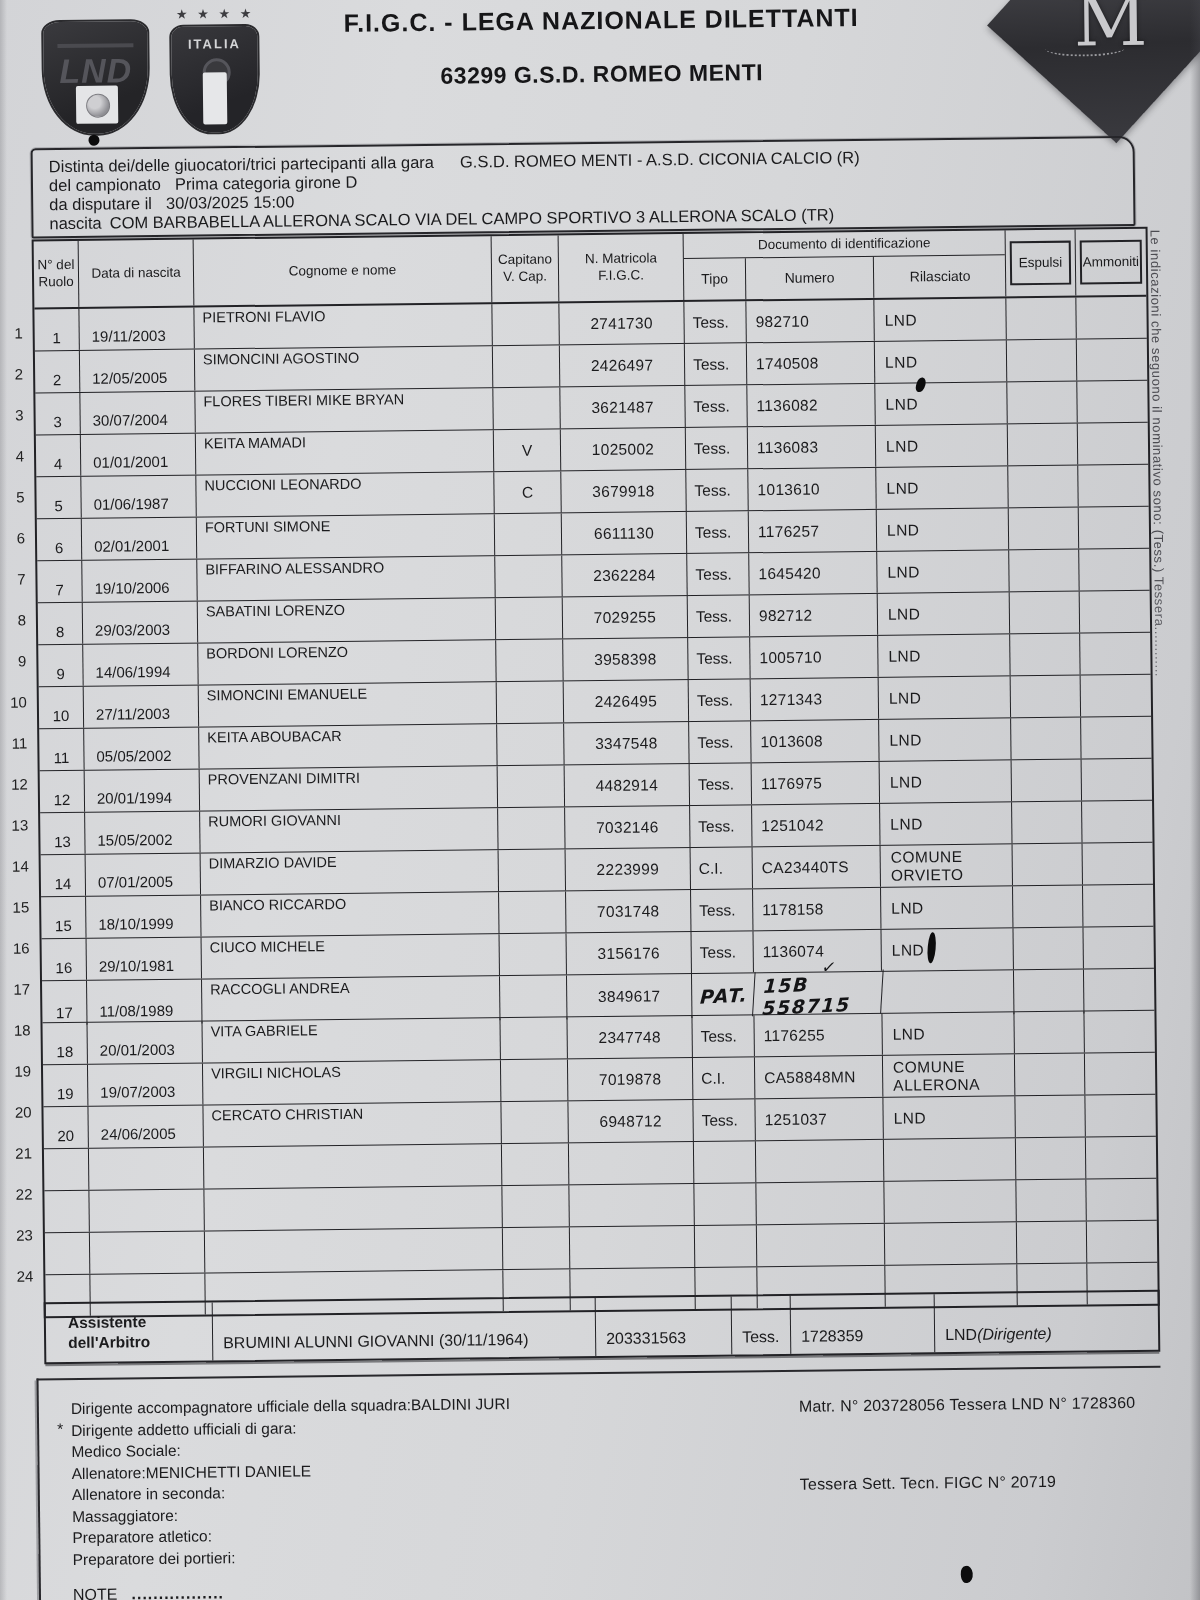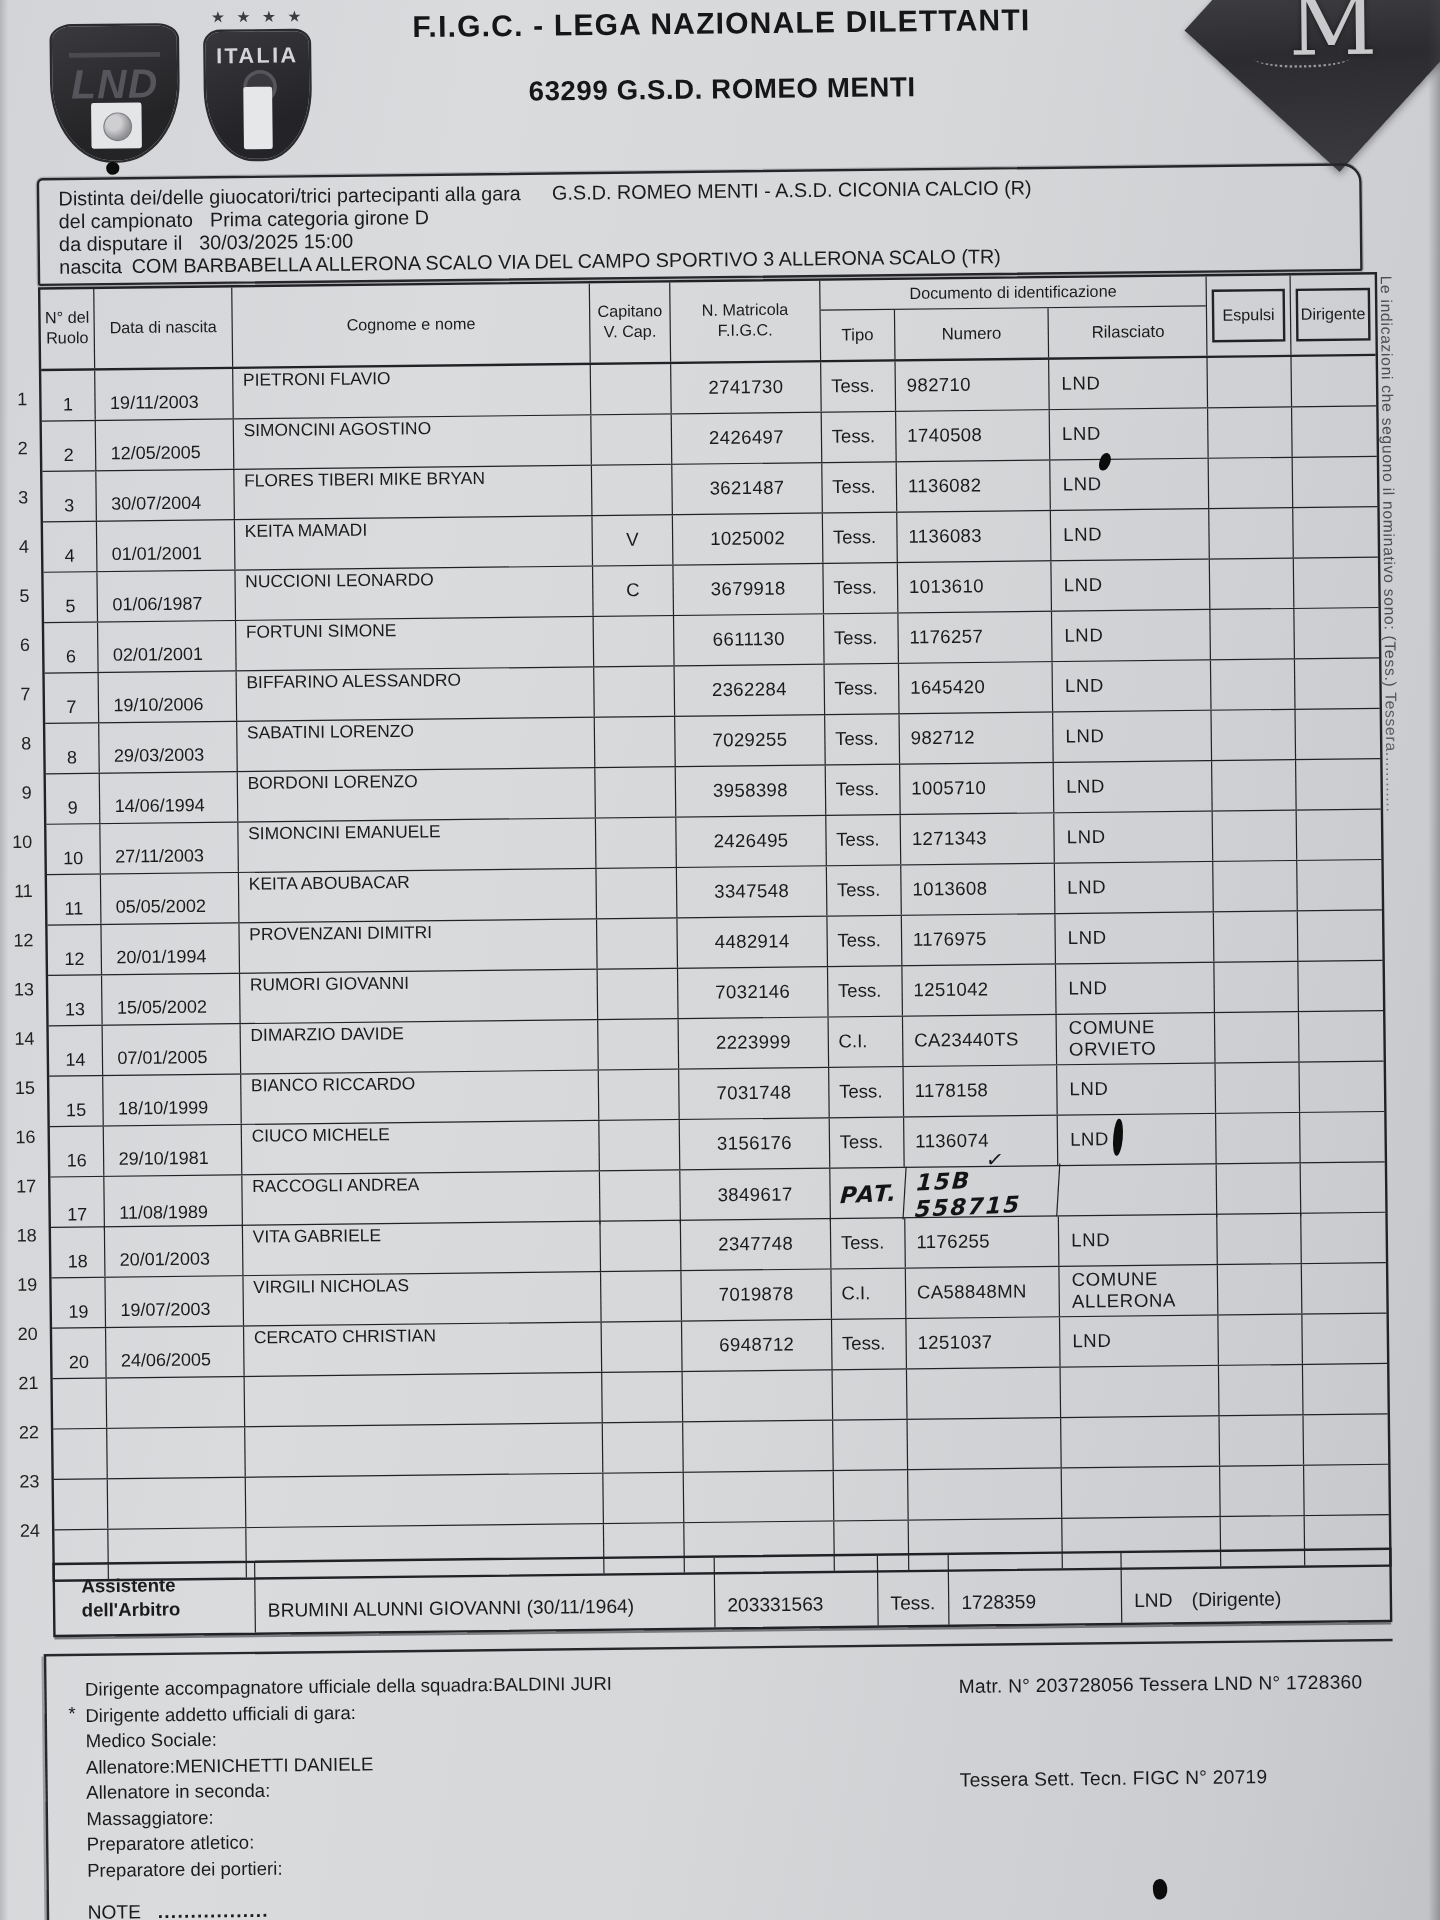--- a/index.html
+++ b/index.html
@@ -42,21 +42,21 @@
   .logo-lnd .ball{position:absolute;left:10px;top:8px;width:22px;height:22px;border-radius:50%;
     background:radial-gradient(circle at 35% 35%, #cfcfd2 30%, #8f8f94 70%);border:1px solid #7c7c81;}
 
   .logo-italia{position:absolute;left:180px;top:22px;width:86px;height:106px;
     background:linear-gradient(160deg,#38383c,#242428 70%);
     border-radius:14% 14% 46% 46% / 10% 10% 55% 55%;
     box-shadow:0 0 0 2px #2b2b2e;}
   .stars{position:absolute;left:178px;top:2px;width:92px;text-align:center;
     font-size:13px;color:#3c3c40;letter-spacing:3px;}
   .logo-italia .italia-txt{position:absolute;left:0;top:10px;width:100%;text-align:center;
-    font-size:18px;font-weight:bold;letter-spacing:2px;color:#d4d5d7;}
+    font-size:13px;font-weight:bold;letter-spacing:2px;color:#d4d5d7;}
   .logo-italia .fig-ring{position:absolute;left:31px;top:32px;width:22px;height:22px;border-radius:50%;
     border:3px solid #55555b;background:#39393d;}
   .logo-italia .stripe{position:absolute;left:31px;bottom:8px;width:24px;height:52px;background:#e6e7e9;border-radius:2px;}
 
   .wm{position:absolute;left:1032px;top:-62px;width:175px;height:175px;
     background:linear-gradient(135deg,#5a5a60 0%,#2c2c30 60%,#3a3a3f 100%);
     transform:rotate(43deg);box-shadow:2px 2px 6px rgba(40,40,45,.4);}
   .wm .wm-m{position:absolute;left:0;top:0;width:100%;height:100%;display:flex;align-items:center;justify-content:center;
     transform:rotate(-43deg);font-family:"DejaVu Serif", serif;font-size:72px;color:#c9c9cc;text-shadow:0 0 4px rgba(0,0,0,.5);}
   .wm .wm-arc{position:absolute;left:48px;top:118px;width:80px;height:14px;transform:rotate(-43deg);
@@ -112,21 +112,21 @@
     -webkit-mask-image:linear-gradient(to bottom,#000 45%,rgba(0,0,0,.12) 96%);
     mask-image:linear-gradient(to bottom,#000 45%,rgba(0,0,0,.12) 96%);}
 
   
   .assistant{position:absolute;left:38px;top:1296px;width:1112px;height:58px;
     border:2.5px solid #222226;box-shadow:0 3px 0 -1px rgba(45,45,50,.55);
     display:grid;grid-template-columns:167px 383px 136px 59px 144px 218px;box-sizing:content-box;}
   .assistant .acell{border-right:1.8px solid #222226;display:flex;align-items:flex-end;padding:0 0 8px 10px;font-size:16px;}
   .assistant .acell:last-child{border-right:none;}
   .assistant .a-label{align-items:center;padding:0 0 0 22px;font-weight:bold;font-size:15.5px;white-space:pre-line;line-height:1.3;}
-  .assistant .a-note{margin-left:16px;}
+  .assistant .a-note{font-style:italic;}
 
   
   .footer-box{position:absolute;left:30px;top:1372px;width:1122px;height:228px;
     border-left:2.5px solid #28282c;border-top:2.5px solid #28282c;
     box-shadow:-4px 0 0 -2px rgba(50,50,56,.35);}
   .flines{position:absolute;left:32px;top:18px;font-size:15.5px;line-height:21.5px;}
   .fmark{position:absolute;left:18px;top:40px;font-size:15.5px;}
   .fright1{position:absolute;left:760px;top:26px;font-size:16px;letter-spacing:.2px;}
   .fright2{position:absolute;left:760px;top:104px;font-size:16px;letter-spacing:.2px;}
   .note-line{position:absolute;left:32px;top:206px;font-size:16px;}
@@ -220,21 +220,21 @@
 F.I.G.C.</div>
         <div class="th th-doc">
           <div class="doc-top">Documento di identificazione</div>
           <div class="doc-sub">
             <div>Tipo</div>
             <div>Numero</div>
             <div>Rilasciato</div>
           </div>
         </div>
         <div class="th th-box"><div class="inner">Espulsi</div></div>
-        <div class="th th-box"><div class="inner">Dirigente</div></div>
+        <div class="th th-box"><div class="inner">Ammoniti</div></div>
       </div>
       <div id="rows">
           <div class="trow">
         <div class="td c-ruolo">1</div>
         <div class="td c-nascita">19/11/2003</div>
         <div class="td c-nome">PIETRONI FLAVIO</div>
         <div class="td c-cap"></div>
         <div class="td c-matr">2741730</div>
         <div class="td c-tipo">Tess.</div>
         <div class="td c-numero">

